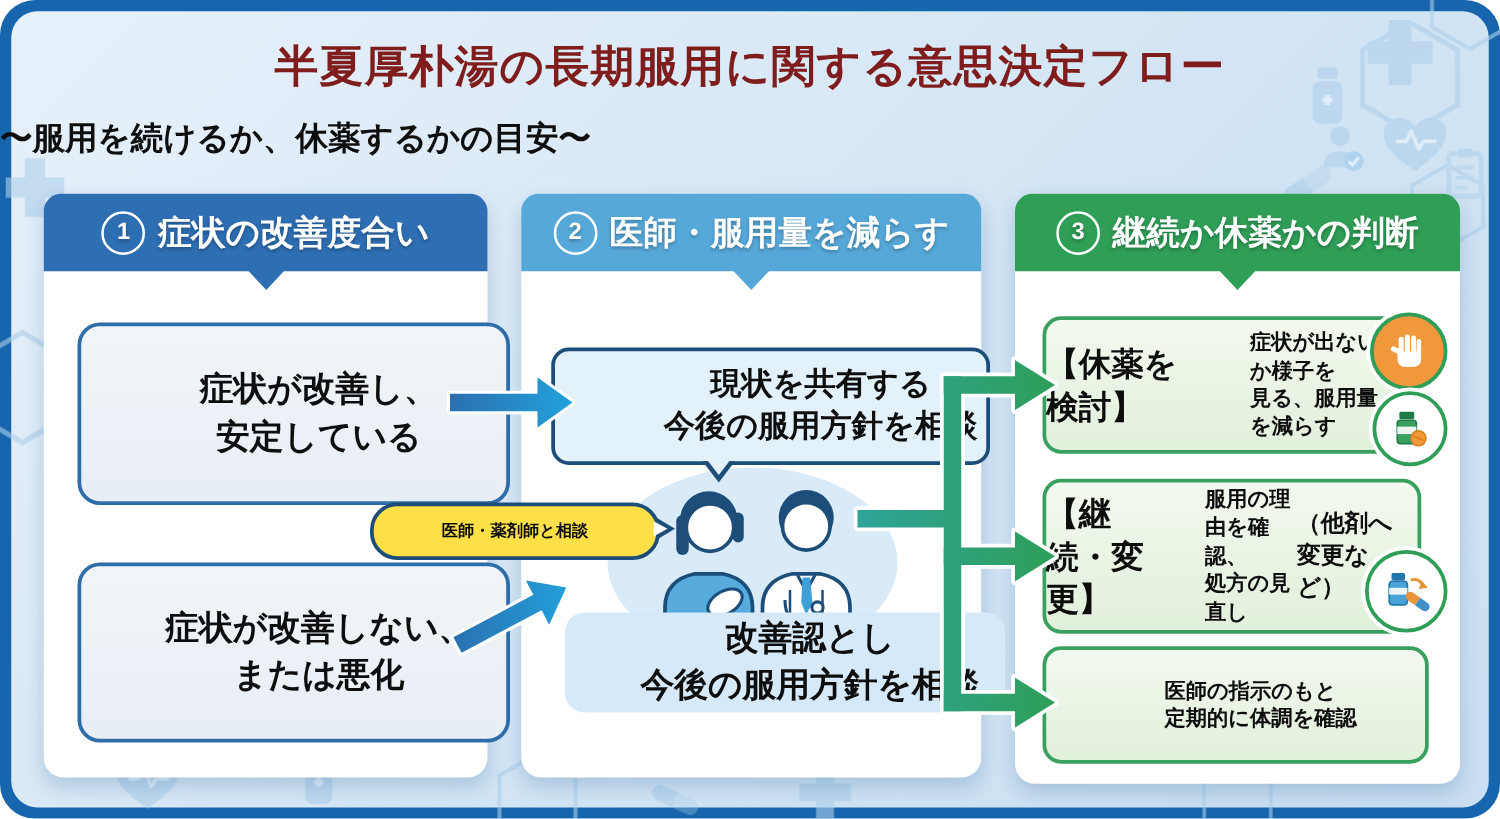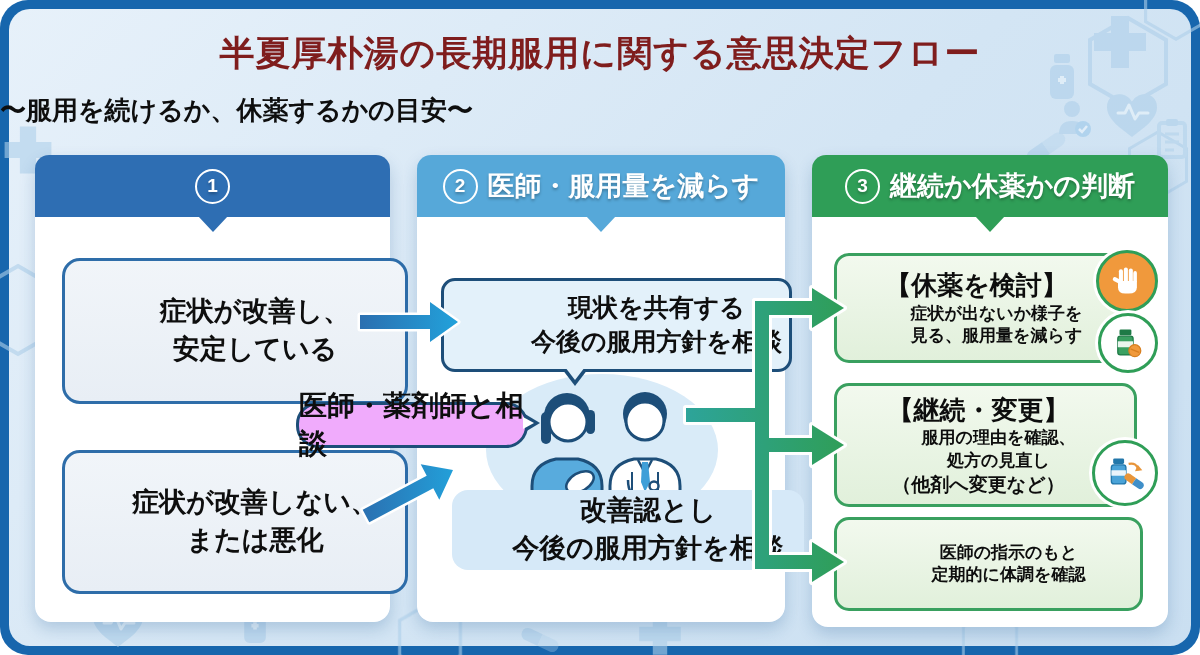--- a/index.html
+++ b/index.html
@@ -28,29 +28,29 @@
   .num{display:inline-flex;align-items:center;justify-content:center;width:31px;height:31px;border:2.5px solid #fff;border-radius:50%;font-size:19px;font-weight:800;flex:0 0 auto;}
 
   .sym-box{position:absolute;left:62px;width:300px;background:linear-gradient(180deg,#f1f5f9,#e8eef5);border:3.5px solid #2e6da9;border-radius:18px;display:flex;align-items:center;justify-content:center;text-align:center;font-size:27px;font-weight:800;color:#0e0e0e;line-height:1.4;}
   .sym1{top:258px;height:140px;}
   .sym2{top:450px;height:138px;}
 
   .bubble-share{position:absolute;left:441px;top:278px;width:305px;height:88px;background:#e3f1fa;border:3px solid #1d4e79;border-radius:14px;display:flex;align-items:center;justify-content:center;text-align:center;font-size:25px;font-weight:800;color:#0e0e0e;line-height:1.35;z-index:4;}
   .bubble-share .tail-b{position:absolute;bottom:-17px;left:118px;width:0;height:0;border-left:13px solid transparent;border-right:13px solid transparent;border-top:17px solid #1d4e79;}
   .bubble-share .tail-f{position:absolute;bottom:-11px;left:121px;width:0;height:0;border-left:10px solid transparent;border-right:10px solid transparent;border-top:13px solid #e3f1fa;}
 
-  .consult-label{position:absolute;left:296px;top:402px;width:226px;height:40px;background:#f0abfc;border:3px solid #1d4e79;border-radius:22px;display:flex;align-items:center;justify-content:center;font-size:28px;font-weight:800;color:#0e0e0e;z-index:6;}
+  .consult-label{position:absolute;left:296px;top:402px;width:226px;height:40px;background:#fde047;border:3px solid #1d4e79;border-radius:22px;display:flex;align-items:center;justify-content:center;font-size:13px;font-weight:800;color:#0e0e0e;z-index:6;}
   .consult-label .tail-b{position:absolute;right:-15px;top:9px;width:0;height:0;border-top:9px solid transparent;border-bottom:9px solid transparent;border-left:15px solid #1d4e79;}
   .consult-label .tail-f{position:absolute;right:-9px;top:12px;width:0;height:0;border-top:6px solid transparent;border-bottom:6px solid transparent;border-left:11px solid #fff;}
 
   .people{position:absolute;left:482px;top:362px;width:240px;height:165px;z-index:2;}
 
   .bubble-review{position:absolute;left:452px;top:490px;width:312px;height:80px;background:#d6e9f8;border-radius:16px;display:flex;align-items:center;justify-content:center;text-align:center;font-size:27px;font-weight:800;color:#0e0e0e;line-height:1.4;z-index:3;}
 
-  .out-box{position:absolute;left:834px;width:303px;background:linear-gradient(180deg,#f2f9ee,#e1f0db);border:3.5px solid #39a05f;border-radius:15px;display:flex;flex-direction:column;align-items:center;justify-content:center;text-align:center;color:#0d0d0d;font-weight:800;line-height:1.32;z-index:3;}
+  .out-box{position:absolute;left:834px;width:303px;background:linear-gradient(180deg,#f2f9ee,#e1f0db);border:3.5px solid #39a05f;border-radius:15px;display:flex;align-items:center;justify-content:center;text-align:left;color:#0d0d0d;font-weight:800;line-height:1.32;z-index:3;}
   .out1{top:253px;height:110px;padding-right:18px;box-sizing:border-box;}
   .out2{top:383px;height:124px;padding-right:14px;box-sizing:border-box;}
   .out3{top:517px;height:88px;}
   .out-head{font-size:26px;}
   .out-body{font-size:17px;}
   .out-note{font-size:19px;}
 
   .icon-circle{position:absolute;border-radius:50%;border:3px solid #2f9e57;box-shadow:0 0 0 3px #fff;display:flex;align-items:center;justify-content:center;z-index:7;background:#fff;}
   .ic-hand{left:1096px;top:250px;width:56px;height:56px;background:#f0993c;}
   .ic-bottle{left:1098px;top:313px;width:54px;height:54px;}
@@ -114,20 +114,21 @@
       <use href="#capsule" transform="translate(540,640) rotate(25) scale(0.9)"></use>
     </g>
   </svg>
 
   <div class="title">半夏厚朴湯の長期服用に関する意思決定フロー</div>
   <div class="subtitle">〜服用を続けるか、休薬するかの目安〜</div>
 
   <div class="panel panel1">
     <div class="col-header h1">
       <span class="num">1</span>
+      <span>症状の改善度合い</span>
       <span class="tri"></span>
     </div>
   </div>
   <div class="sym-box sym1 pre">症状が改善し、
 安定している</div>
   <div class="sym-box sym2 pre">症状が改善しない、
 または悪化</div>
 
   <div class="panel panel2">
     <div class="col-header h2">

